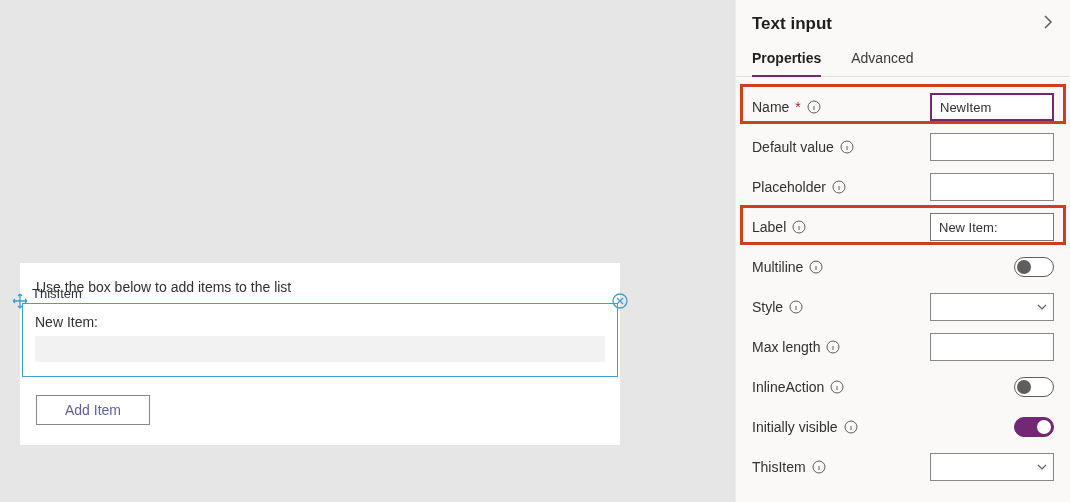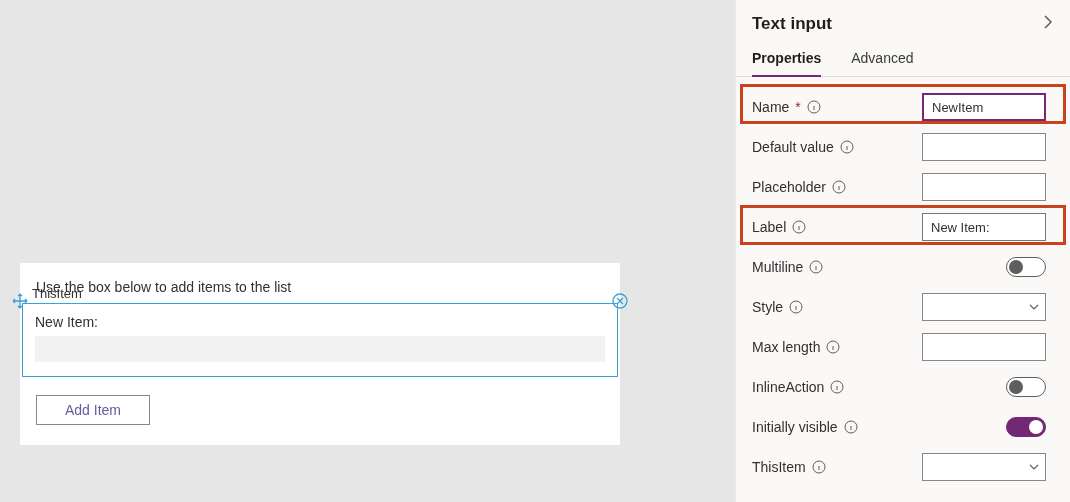--- a/index.html
+++ b/index.html
@@ -137,21 +137,21 @@
     color: #201f1e;
   }
   .tab.active::after {
     content: "";
     position: absolute;
     left: 0; right: 0; bottom: -1px;
     height: 2px;
     background: #742774;
   }
   .props {
-    padding: 10px 20px 0 12px;
+    padding: 10px 12px 0 12px;
   }
   .prop-row {
     display: flex;
     align-items: center;
     justify-content: space-between;
     min-height: 40px;
     padding: 2px 4px;
     position: relative;
   }
   .prop-lbl {

